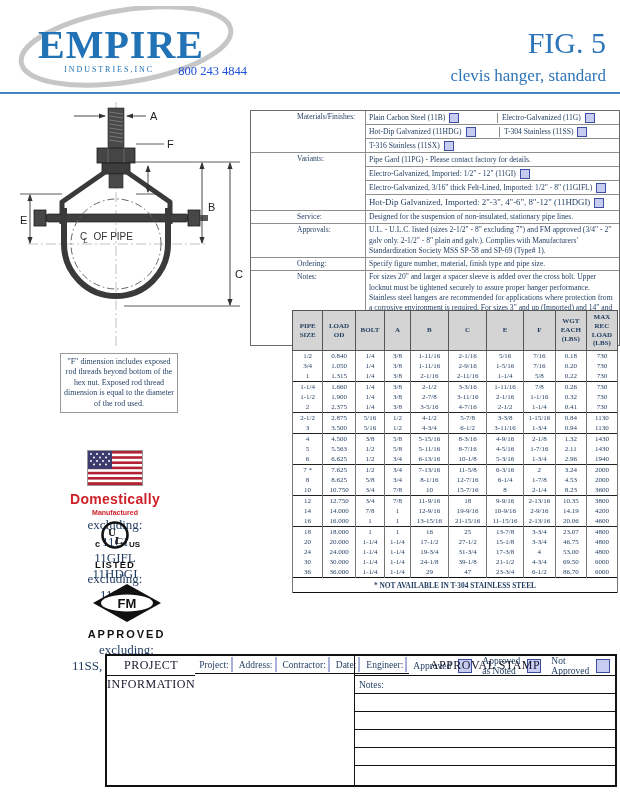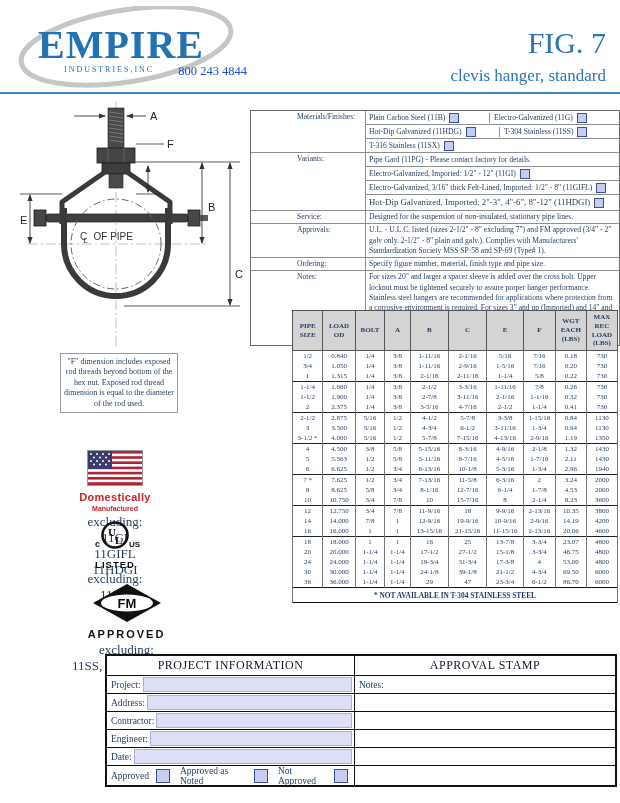--- a/index.html
+++ b/index.html
@@ -14,21 +14,21 @@
   .fig-sub{position:absolute;right:14px;top:66px;font-size:17px;color:#2d74b9;}
   .blue-rule{position:absolute;left:0;top:92px;width:620px;height:2px;background:#4285c3;}
   
   .spec-table{position:absolute;left:250px;top:110px;width:368px;border:1px solid #6b6b6b;
               font-size:7.6px;line-height:1.3;}
   .spec-row{display:flex;border-top:1px solid #8f8f8f;}
   .spec-row:first-child{border-top:none;}
   .spec-label{width:66px;flex:none;padding:1px 2px;margin-left:44px;}
   .spec-content{flex:1;border-left:1px solid #8f8f8f;display:flex;flex-direction:column;}
   .spec-line{display:flex;align-items:center;border-top:1px solid #8f8f8f;min-height:13px;padding-left:3px;}
-  .spec-line:first-child{border-top:none;}
+  .spec-line:first-child{border-top:none;gap:8px;}
   .spec-cell{display:flex;align-items:center;}
   .spec-cell.w48{width:48%;}
   .spec-cell.w52{width:52%;}
   .spec-cell.second{border-left:1px solid #8f8f8f;padding-left:4px;flex:1;}
   .spec-par{padding:1px 3px;line-height:1.35;}
   .spec-line.big{font-size:8.8px;min-height:15px;}
   .cb{width:8px;height:8px;background:#c7ccf1;border:1px solid #3d4ea0;display:inline-block;
       margin-left:4px;flex:none;}
   
   .data-table{position:absolute;left:292px;top:310px;width:326px;border-collapse:collapse;
@@ -42,30 +42,30 @@
   .data-table th:nth-child(5){width:40px}.data-table th:nth-child(6){width:40px}
   .data-table th:nth-child(7){width:38px}.data-table th:nth-child(8){width:32px}
   .data-table th:nth-child(9){width:30px}.data-table th:nth-child(10){width:30px}
   
   .drawing{position:absolute;left:4px;top:96px;}
   .note-box{position:absolute;left:60px;top:353px;width:112px;border:1px solid #999;
             padding:3px 2px;font-size:8px;text-align:center;line-height:1.3;}
   
   .cert{position:absolute;text-align:center;line-height:1.25;}
   .flag-block{left:55px;top:450px;width:120px;}
-  .cert .red-big{font-family:"Liberation Sans",sans-serif;font-weight:bold;font-size:11px;color:#cc2229;letter-spacing:.3px;}
+  .cert .red-big{font-family:"Liberation Sans",sans-serif;font-weight:bold;font-size:14px;color:#cc2229;letter-spacing:.3px;}
   .cert .red-sm{font-family:"Liberation Sans",sans-serif;font-weight:bold;font-size:7px;color:#cc2229;}
   .cert .excl{font-size:13px;color:#1e3a5f;}
   .ul-block{left:55px;top:520px;width:120px;}
   .ul-listed{font-family:"Liberation Sans",sans-serif;font-weight:bold;font-size:9.5px;color:#111;letter-spacing:1px;}
   .fm-block{left:59px;top:583px;width:135px;}
   .fm-approved{font-family:"Liberation Sans",sans-serif;font-weight:bold;font-size:11px;color:#111;letter-spacing:2px;}
   
   .form{position:absolute;left:105px;top:654px;width:508px;border:2px solid #111;display:flex;background:#fff;}
-  .form-left{width:247px;border-right:1.5px solid #111;display:flex;flex-direction:column;}
+  .form-left{width:247px;border-right:1.5px solid #111;display:flex;flex-direction:row;}
   .form-right{flex:1;display:flex;flex-direction:column;}
   .form-title{height:19px;border-bottom:1.5px solid #111;text-align:center;font-size:12px;
               letter-spacing:.5px;color:#15152b;line-height:19px;}
   .form-row{height:17px;border-bottom:1px solid #111;display:flex;align-items:center;font-size:9.5px;padding-left:4px;}
   .form-row:last-child{border-bottom:none;height:19px;}
   .ffield{flex:1;align-self:stretch;margin:1px 2px 1px 2px;background:#dbe0f7;border:0.5px solid #aab0d8;}
   .fnotes-row{font-size:9.5px;padding-left:4px;}
   .approve-row{gap:4px;}
   .fcb{width:12px;height:12px;background:#c7ccf1;border:1px solid #3d4ea0;display:inline-block;margin:0 6px 0 3px;flex:none;}
 </style>
@@ -77,21 +77,21 @@
   <div class="logo-wrap">
     <svg width="236" height="88" viewBox="0 0 236 88">
       <ellipse cx="114" cy="40" rx="106" ry="36" fill="none" stroke="#c6c6c6" stroke-width="5" transform="rotate(-9 114 40)"></ellipse>
       <text x="26" y="52" font-family="Liberation Serif, serif" font-weight="bold" font-size="40" fill="#2273b6" letter-spacing="1">EMPIRE</text>
       <text x="52" y="66" font-family="Liberation Serif, serif" font-size="8" fill="#2273b6">I N D U S T R I E S , I N C</text>
     </svg>
   </div>
   <div class="contact">
     <div class="phone">800 243 4844</div>
   </div>
-  <div class="fig-title">FIG. 7</div>
+  <div class="fig-title">FIG. 5</div>
   <div class="fig-sub">clevis hanger, standard</div>
   <div class="blue-rule"></div>
 
   <div class="drawing">
     <svg width="248" height="256" viewBox="0 0 248 256">
       <defs>
         <marker id="arr" viewBox="0 0 8 6" refX="7" refY="3" markerWidth="8" markerHeight="6" orient="auto-start-reverse">
             <path d="M0,0 L8,3 L0,6 z" fill="#333"></path>
           </marker>
       </defs>
@@ -339,32 +339,20 @@
           <td>3</td>
           <td>3.500</td>
           <td>5/16</td>
           <td>1/2</td>
           <td>4-3/4</td>
           <td>6-1/2</td>
           <td>3-11/16</td>
           <td>1-3/4</td>
           <td>0.94</td>
           <td>1130</td>
-        </tr>
-        <tr>
-          <td>3-1/2 *</td>
-          <td>4.000</td>
-          <td>5/16</td>
-          <td>1/2</td>
-          <td>5-7/8</td>
-          <td>7-15/16</td>
-          <td>4-13/16</td>
-          <td>2-9/16</td>
-          <td>1.19</td>
-          <td>1350</td>
         </tr>
         <tr class="group-start">
           <td>4</td>
           <td>4.500</td>
           <td>3/8</td>
           <td>5/8</td>
           <td>5-15/16</td>
           <td>8-3/16</td>
           <td>4-9/16</td>
           <td>2-1/8</td>
@@ -606,25 +594,25 @@
         </div>
       <div class="form-row">
           <span>Address:</span>
           <span class="ffield"></span>
         </div>
       <div class="form-row">
           <span>Contractor:</span>
           <span class="ffield"></span>
         </div>
       <div class="form-row">
+          <span>Date:</span>
+          <span class="ffield"></span>
+        </div>
+      <div class="form-row">
           <span>Engineer:</span>
-          <span class="ffield"></span>
-        </div>
-      <div class="form-row">
-          <span>Date:</span>
           <span class="ffield"></span>
         </div>
       <div class="form-row approve-row">
         <span>Approved</span>
           <span class="fcb"></span>
         <span>Approved as Noted</span>
           <span class="fcb"></span>
         <span>Not Approved</span>
           <span class="fcb"></span>
       </div>

